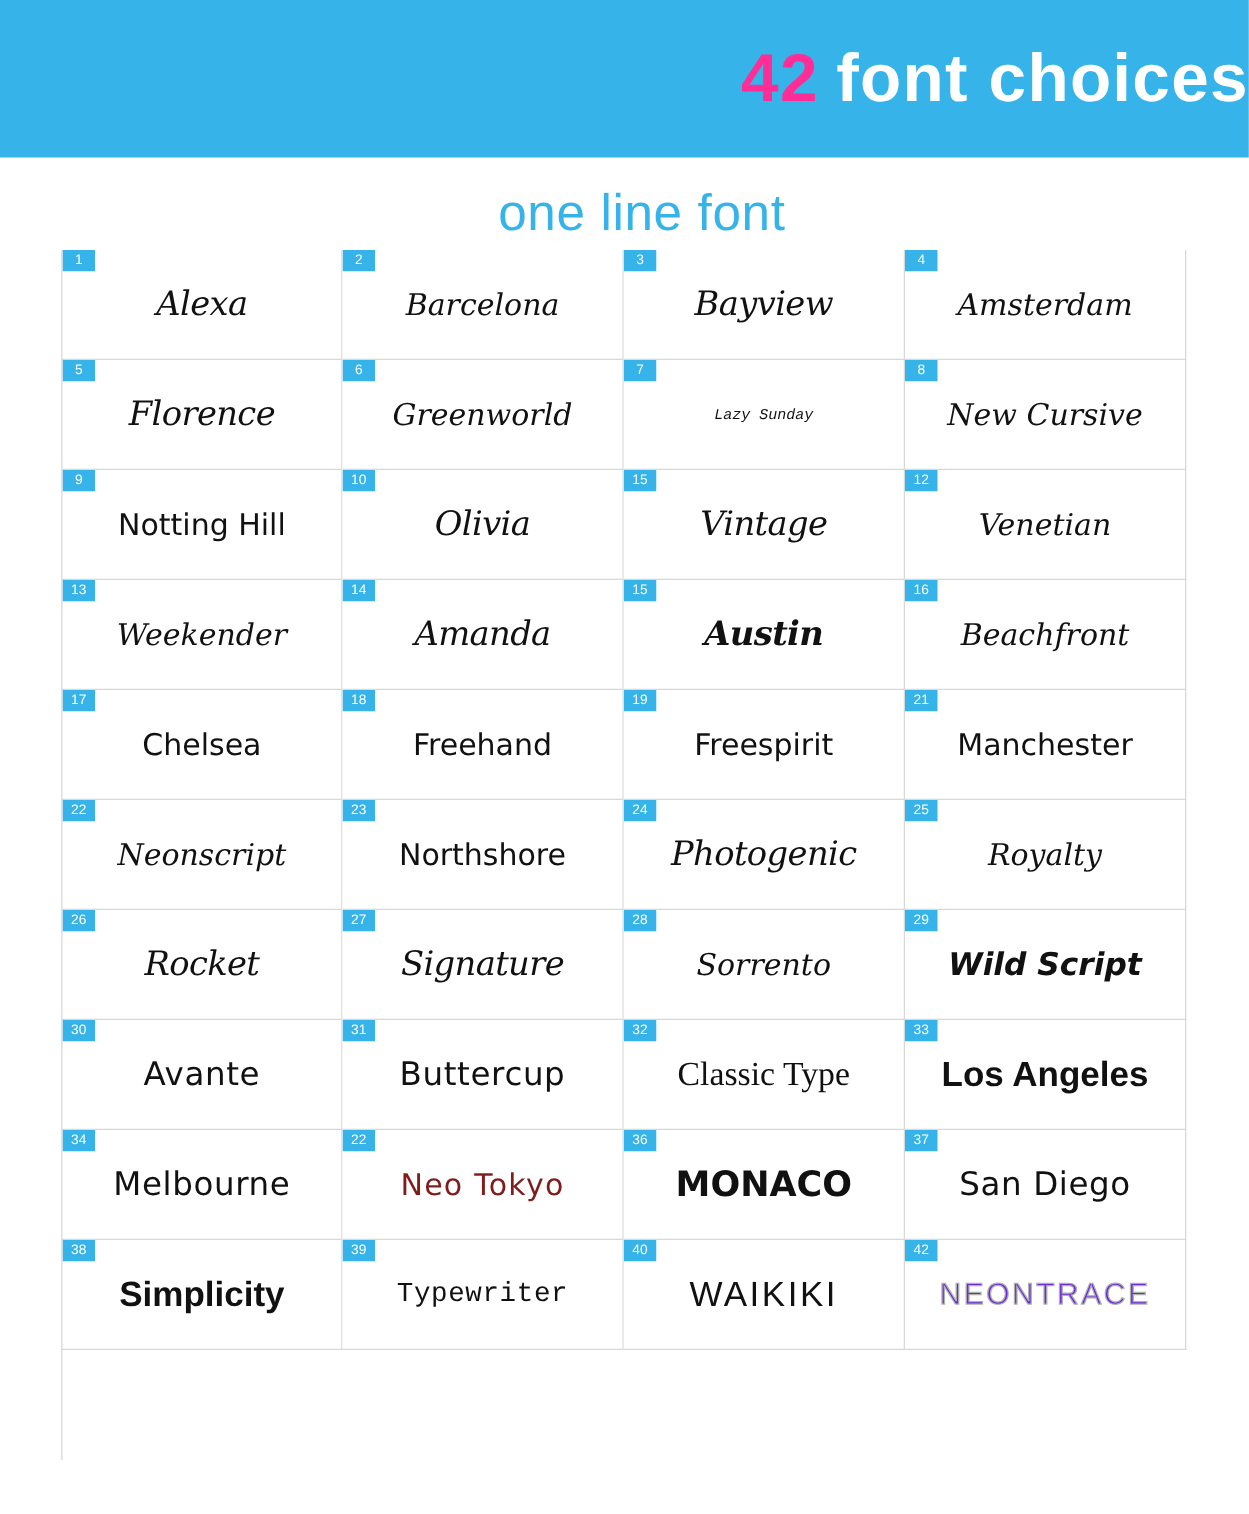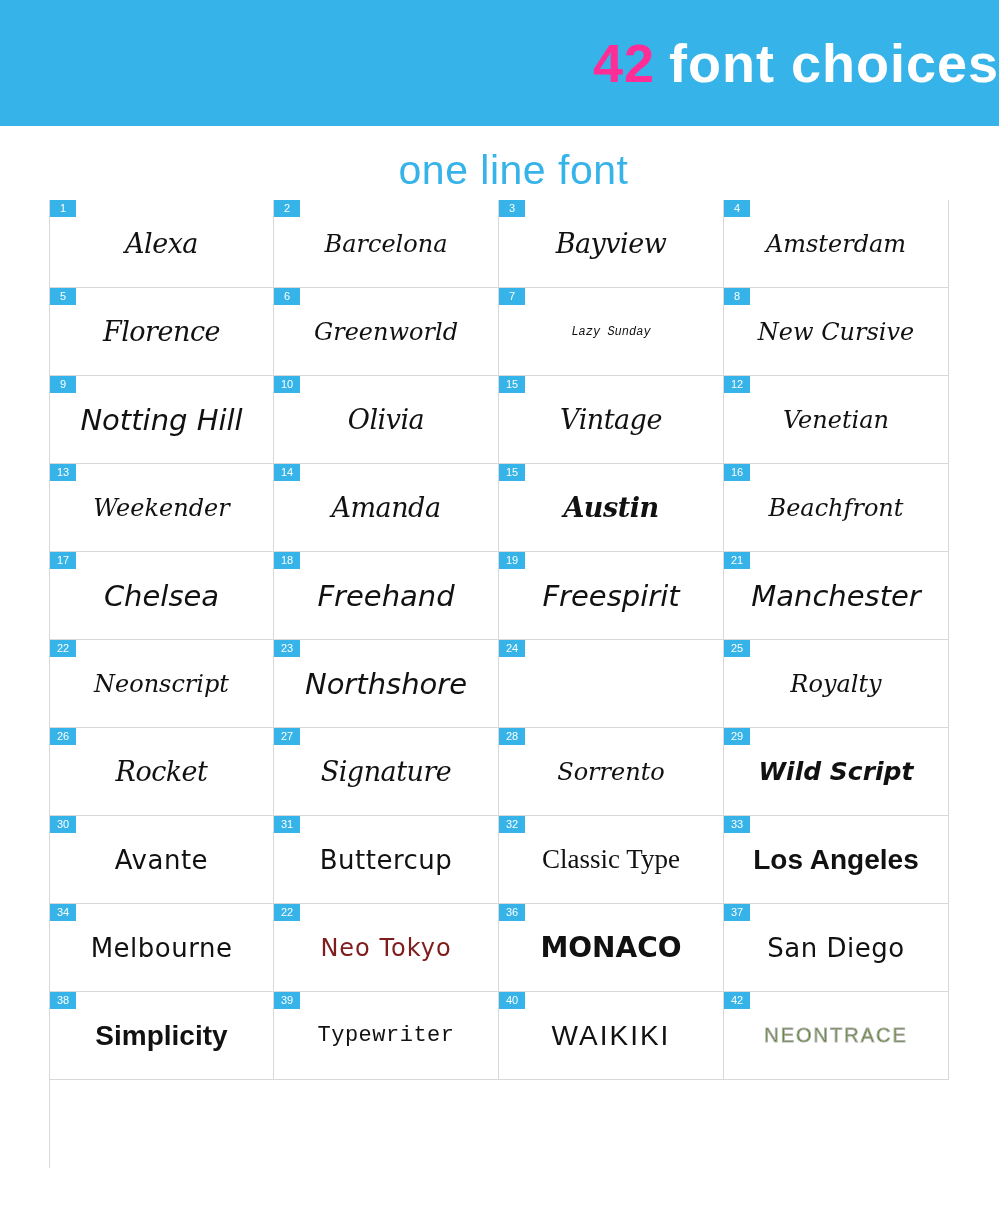--- a/index.html
+++ b/index.html
@@ -123,22 +123,21 @@
   }
   .s-script-bold {
     font-family: "DejaVu Serif", serif;
     font-style: italic;
     font-weight: bold;
     font-size: 27px;
     letter-spacing: -0.5px;
   }
   .s-hand {
     font-family: "DejaVu Sans", sans-serif;
-    font-style: italic;
-    font-size: 29px;
+    font-size: 24px;
     letter-spacing: 0px;
   }
   .s-hand-bold {
     font-family: "DejaVu Sans", sans-serif;
     font-style: italic;
     font-weight: bold;
     font-size: 25px;
   }
   .s-sans-light {
     font-family: "DejaVu Sans", sans-serif;
@@ -169,23 +168,23 @@
   .s-outline {
     font-family: "Liberation Sans", sans-serif;
     font-size: 27px;
     letter-spacing: 2px;
     color: #ffffff;
     -webkit-text-stroke: 1px #444444;
     text-shadow: 0 0 0 #444;
   }
   .s-outline-grey {
     font-family: "Liberation Sans", sans-serif;
-    font-size: 20px;
+    font-size: 24px;
     letter-spacing: 2px;
-    color: #4d7c0f;
+    color: #6d28d9;
     -webkit-text-stroke: 1px #b0b0b0;
   }
   .s-grey {
     font-family: "DejaVu Sans", sans-serif;
     font-size: 24px;
     letter-spacing: 1px;
     color: #7f1d1d;
   }
   .s-cond-bold {
     font-family: "Liberation Sans", sans-serif;
@@ -303,20 +302,21 @@
     <div class="cell">
       <span class="num">22</span>
       <span class="label s-script-light">Neonscript</span>
     </div>
     <div class="cell">
       <span class="num">23</span>
       <span class="label s-hand">Northshore</span>
     </div>
     <div class="cell">
       <span class="num">24</span>
+      <span class="label s-script">Photogenic</span>
     </div>
 
     <div class="cell">
       <span class="num">25</span>
       <span class="label s-script-light">Royalty</span>
     </div>
     <div class="cell">
       <span class="num">26</span>
       <span class="label s-script">Rocket</span>
     </div>

